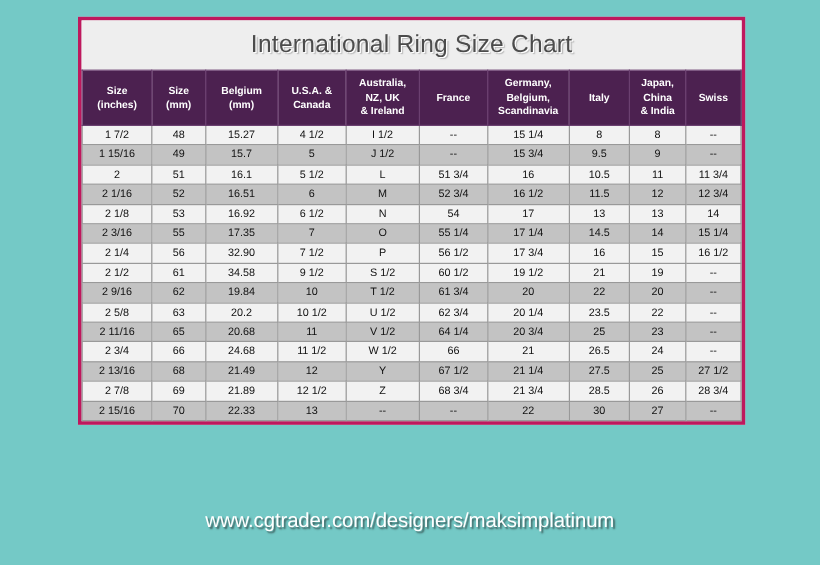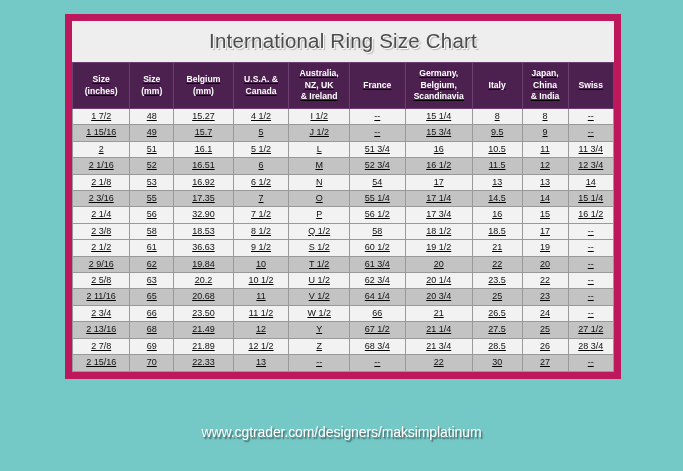--- a/index.html
+++ b/index.html
@@ -19,38 +19,37 @@
     height: 471px;
     background: #74c9c6;
     box-sizing: border-box;
   }
   #chart-card {
     position: absolute;
     left: 65px;
     top: 14px;
     width: 556px;
     background: #e9e9e9;
-    border: 7px solid #be185d;
+    border: 3px solid #be185d;
     box-sizing: border-box;
   }
   #chart-title {
     text-align: center;
     font-size: 20.5px;
     font-weight: normal;
     color: #4c4c4c;
     letter-spacing: 0.2px;
     padding: 8px 0 9px 0;
     background: #eeeeee;
     text-shadow: 1px 1px 0 #ffffff, 2px 2px 1px rgba(120,120,120,0.45);
   }
   table.ring-table {
     border-collapse: collapse;
     width: 100%;
     table-layout: fixed;
-    text-decoration: underline;
   }
   table.ring-table th {
     background: #4c2150;
     color: #ffffff;
     font-size: 8.6px;
     font-weight: bold;
     line-height: 1.32;
     padding: 5px 1px;
     border: 1px solid #6b4070;
     vertical-align: middle;
@@ -83,21 +82,21 @@
   col.c7 { width: 9.2%; }
   col.c8 { width: 8.5%; }
   col.c9 { width: 8.4%; }
 
   #footer-url {
     position: absolute;
     left: 0;
     top: 424px;
     width: 683px;
     text-align: center;
-    font-size: 14px;
+    font-size: 17px;
     color: #ffffff;
     font-family: "Liberation Sans", sans-serif;
     text-shadow: 1.5px 1.5px 1.5px rgba(40,60,60,0.75);
     letter-spacing: -0.1px;
   }
 </style>
 </head>
 <body>
 
 <div id="page">
@@ -242,35 +241,23 @@
             <td>32.90</td>
             <td>7 1/2</td>
             <td>P</td>
             <td>56 1/2</td>
             <td>17 3/4</td>
             <td>16</td>
             <td>15</td>
             <td>16 1/2</td>
           </tr>
           <tr>
-            <td>2  3/8</td>
-            <td>58</td>
-            <td>18.53</td>
-            <td>8 1/2</td>
-            <td>Q 1/2</td>
-            <td>58</td>
-            <td>18 1/2</td>
-            <td>18.5</td>
-            <td>17</td>
-            <td>--</td>
-          </tr>
-          <tr>
             <td>2  1/2</td>
             <td>61</td>
-            <td>36.63</td>
+            <td>34.58</td>
             <td>9 1/2</td>
             <td>S 1/2</td>
             <td>60 1/2</td>
             <td>19 1/2</td>
             <td>21</td>
             <td>19</td>
             <td>--</td>
           </tr>
           <tr class="alt">
             <td>2  9/16</td>
@@ -304,21 +291,21 @@
             <td>V 1/2</td>
             <td>64 1/4</td>
             <td>20 3/4</td>
             <td>25</td>
             <td>23</td>
             <td>--</td>
           </tr>
           <tr>
             <td>2  3/4</td>
             <td>66</td>
-            <td>23.50</td>
+            <td>24.68</td>
             <td>11 1/2</td>
             <td>W 1/2</td>
             <td>66</td>
             <td>21</td>
             <td>26.5</td>
             <td>24</td>
             <td>--</td>
           </tr>
           <tr class="alt">
             <td>2 13/16</td>

